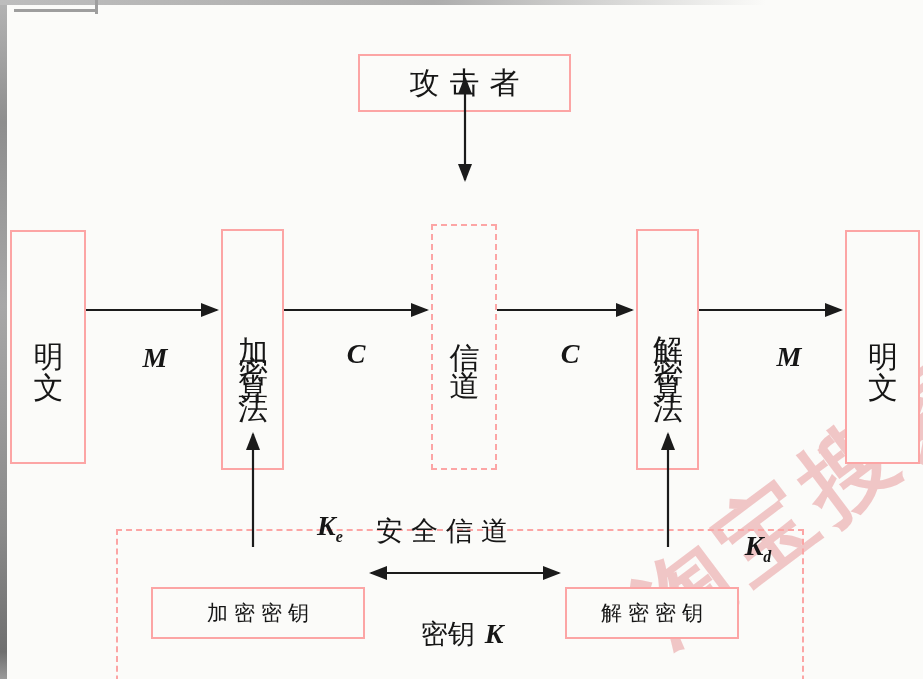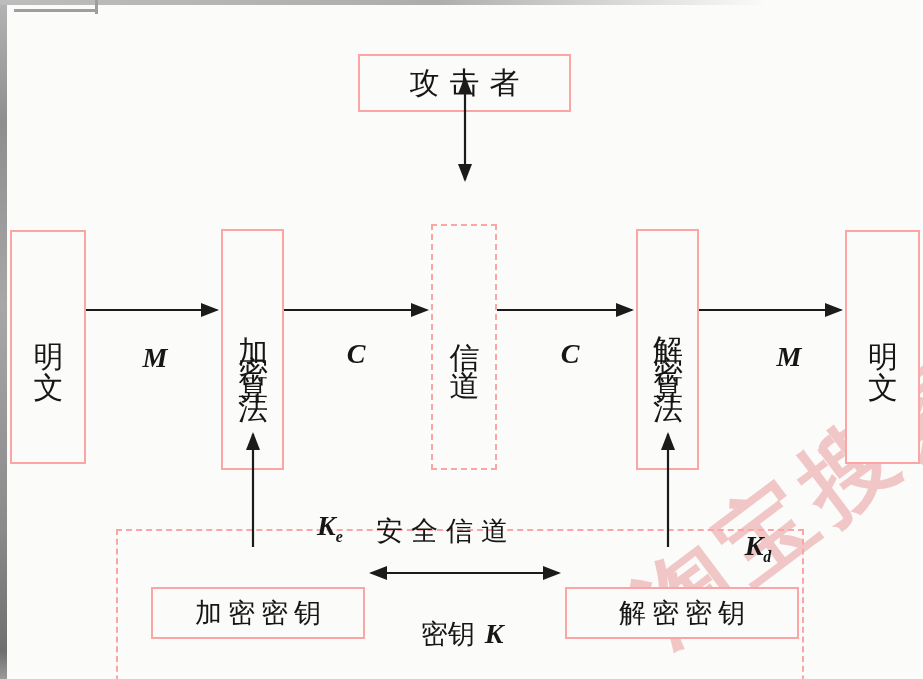--- a/index.html
+++ b/index.html
@@ -29,21 +29,21 @@
     position:absolute; z-index:2; background:#fbfbf9;
     border:2px solid #fca5a5;
     display:flex; align-items:center; justify-content:center;
     text-align:center;
     margin-top:40px;
   }
   .dashed { border-style:dashed; }
   .transparent { background:transparent; }
 
   .htext { font-size:30px; letter-spacing:10px; text-indent:10px; }
-  .ktext { font-size:27px; letter-spacing:6px; text-indent:6px; }
+  .ktext { font-size:21px; letter-spacing:6px; text-indent:6px; }
   .vtext { writing-mode:vertical-rl; text-orientation:upright; font-size:30px; }
   .ls-wide  { letter-spacing:28px; }
   .ls-algo  { letter-spacing:19px; }
 
   .flabel {
     position:absolute; z-index:3; transform:translate(-50%,-50%);
     font-family:"Liberation Serif","DejaVu Serif",serif;
     font-style:italic; font-weight:600; font-size:28px;
   }
   .flabel sub { font-size:16px; font-weight:600; }
@@ -89,21 +89,21 @@
   <div class="box" style="left:845px; top:190px; width:75px; height:234px;">
     <span class="vtext ls-wide">明文</span>
   </div>
 
   <div class="box dashed transparent" style="left:116px; top:489px; width:688px; height:172px;"></div>
 
   <div class="box" style="left:151px; top:547px; width:214px; height:52px;">
     <span class="ktext">加密密钥</span>
   </div>
 
-  <div class="box" style="left:565px; top:547px; width:234px; height:52px;text-align:right;">
+  <div class="box" style="left:565px; top:547px; width:174px; height:52px;text-align:right;">
     <span class="ktext">解密密钥</span>
   </div>
 
   <span class="flabel" style="left:155px; top:358px;">M</span>
   <span class="flabel" style="left:356px; top:354px;">C</span>
   <span class="flabel" style="left:570px; top:354px;">C</span>
   <span class="flabel" style="left:789px; top:357px;">M</span>
 
   <span class="flabel" style="left:330px; top:528px;text-align:right;"><span>K</span><sub>e</sub></span>
 

